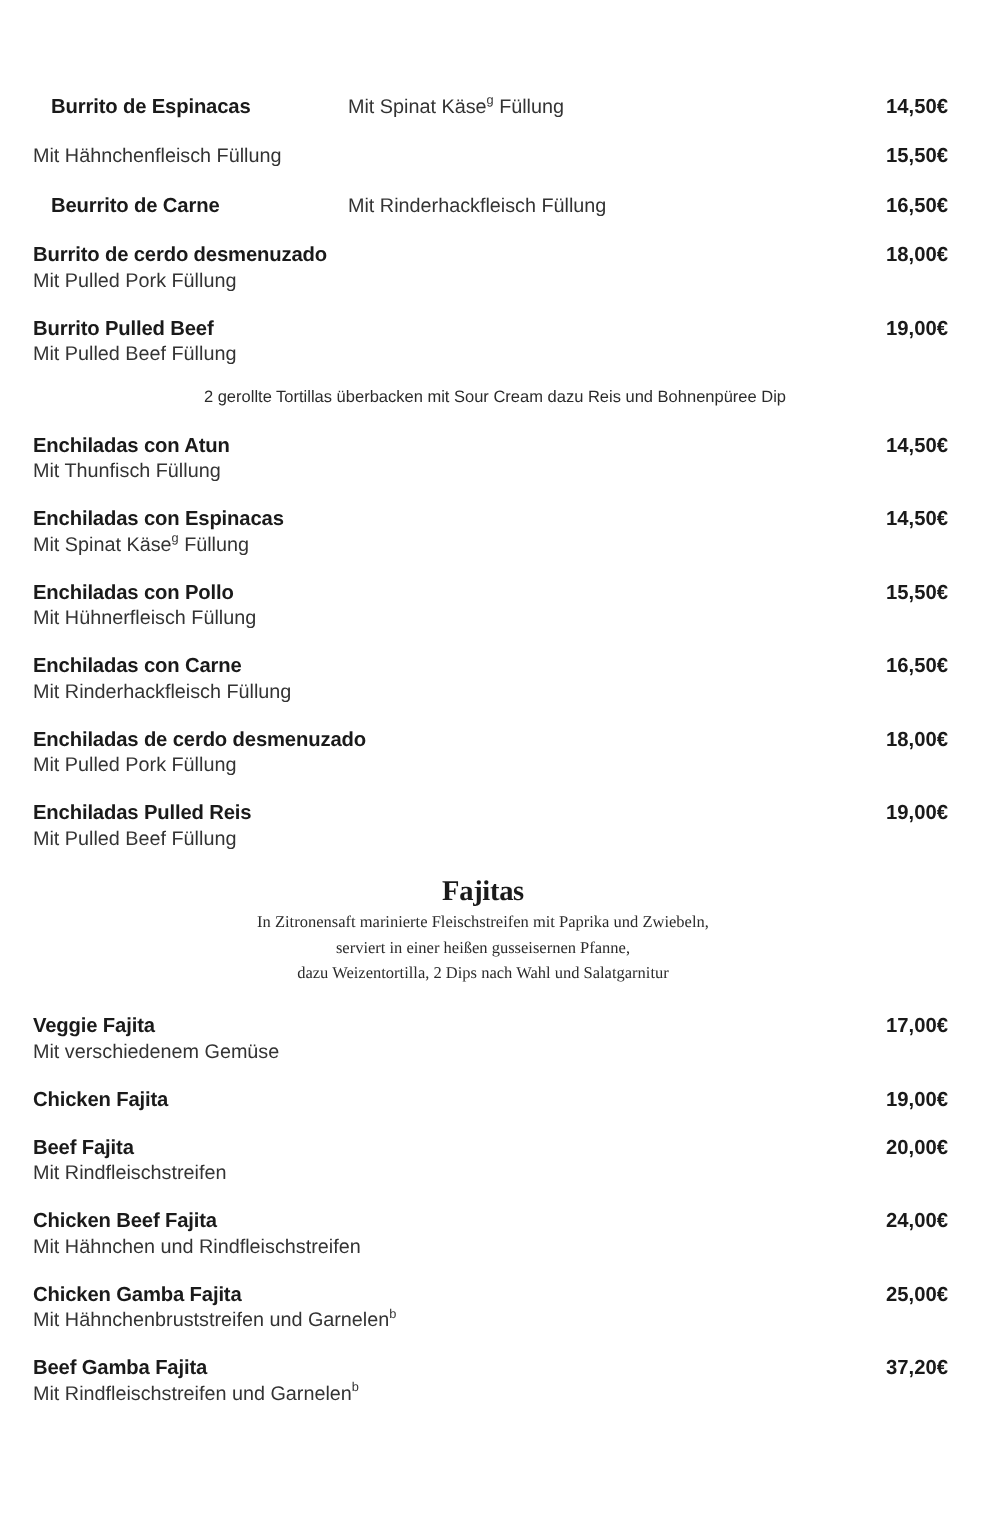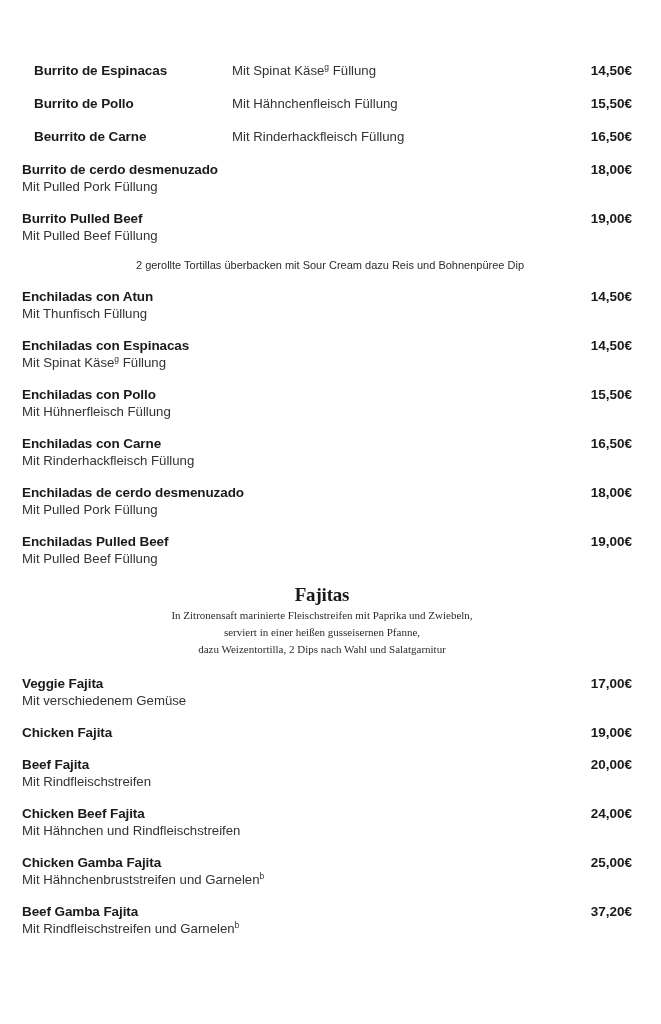--- a/index.html
+++ b/index.html
@@ -122,21 +122,20 @@
       <div class="items">
           <div class="item inline">
             <div class="item-topline">
               <span class="item-name">Burrito de Espinacas</span>
               <span class="item-desc-inline"><span>Mit Spinat Käse</span><sup class="allergen">g</sup><span> Füllung</span></span>
               <span class="item-price">14,50€</span>
             </div>
           </div>
           <div class="item inline">
             <div class="item-topline">
-              <span class="item-name">Burrito de Pollo</span>
               <span class="item-desc-inline"><span>Mit Hähnchenfleisch Füllung</span></span>
               <span class="item-price">15,50€</span>
             </div>
           </div>
           <div class="item inline">
             <div class="item-topline">
               <span class="item-name">Beurrito de Carne</span>
               <span class="item-desc-inline"><span>Mit Rinderhackfleisch Füllung</span></span>
               <span class="item-price">16,50€</span>
             </div>
@@ -195,21 +194,21 @@
           </div>
           <div class="item">
             <div class="item-topline">
               <span class="item-name">Enchiladas de cerdo desmenuzado</span>
               <span class="item-price">18,00€</span>
             </div>
             <div class="item-desc"><span class="item-desc-span"><span>Mit Pulled Pork Füllung</span></span></div>
           </div>
           <div class="item">
             <div class="item-topline">
-              <span class="item-name">Enchiladas Pulled Beef</span>
+              <span class="item-name">Enchiladas Pulled Reis</span>
               <span class="item-price">19,00€</span>
             </div>
             <div class="item-desc"><span class="item-desc-span"><span>Mit Pulled Beef Füllung</span></span></div>
           </div>
         </div>
     </div>
 
     <div class="section">
       <div class="section-head sec-fajitas">
         <div class="section-title">Fajitas</div>

